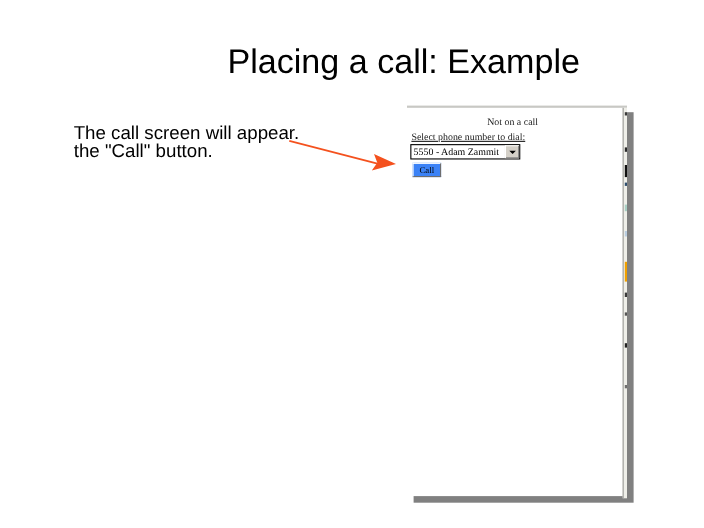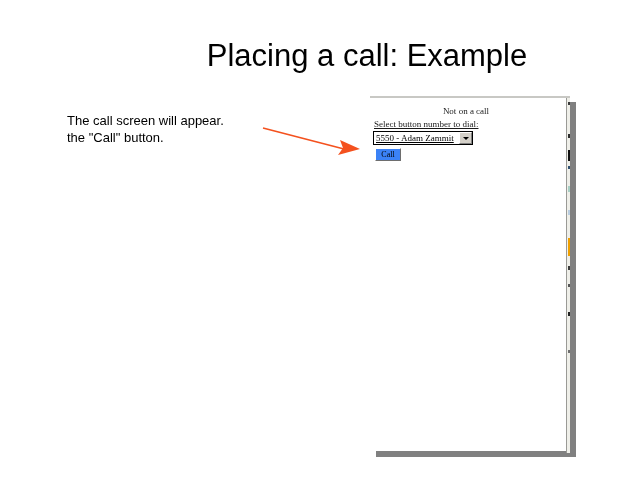--- a/index.html
+++ b/index.html
@@ -33,21 +33,21 @@
     padding-left: 47px;
   }
 
   
   #body-text {
     position: absolute;
     left: 67px;
     top: 112px;
     width: 200px;
     font-family: "Liberation Sans", sans-serif;
-    font-size: 13px;
+    font-size: 17px;
     line-height: 17px;
     color: #000000;
   }
   #body-text div { white-space: nowrap; }
 
   
   #arrow-annotation {
     position: absolute;
     left: 262px;
     top: 122px;
@@ -134,21 +134,20 @@
     align-items: center;
     overflow: hidden;
   }
   #phone-select-value {
     font-family: "Liberation Serif", serif;
     font-size: 9px;
     color: #000000;
     padding-left: 2px;
     white-space: nowrap;
     flex: 1;
-    text-decoration: underline;
   }
   #phone-select-arrow {
     width: 13px;
     height: 12px;
     background: #d4d0c8;
     border-left: 1px solid #ffffff;
     border-top: 1px solid #ffffff;
     border-right: 1px solid #808080;
     border-bottom: 1px solid #808080;
     box-sizing: border-box;
@@ -205,21 +204,21 @@
   </svg>
 </div>
 
 <div id="panel-shadow"></div>
 
 <div id="screenshot-panel">
   <div id="panel-body">
 
     <div id="call-status">Not on a call</div>
 
-    <div id="dial-label">Select button number to dial:</div>
+    <div id="dial-label">Select phone number to dial:</div>
 
     <div id="phone-select">
       <span id="phone-select-value">5550 - Adam Zammit</span>
       <span id="phone-select-arrow"></span>
     </div>
 
     <div id="call-button">Call</div>
 
     <div id="panel-edge">
       <div class="edge-tick" style="top:4px;height:3px;background:#3a3a3a;"></div>

